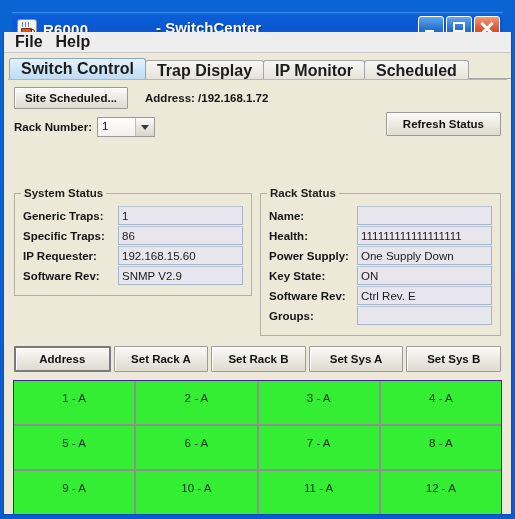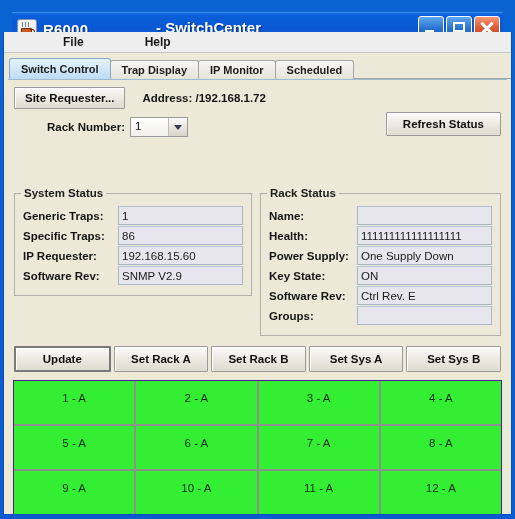--- a/index.html
+++ b/index.html
@@ -160,41 +160,40 @@
   .menubar {
     height: 21px;
     background: #eeeeee;
     border-bottom: 1px solid #c8c8c8;
     display: flex;
     align-items: center;
     padding-left: 7px;
     box-sizing: border-box;
   }
   .menu-item {
-    font-size: 12px;
+    font-size: 16px;
     font-weight: bold;
     color: #1a1a1a;
     padding: 2px 9px 2px 4px;
     cursor: default;
-    margin-left: 48px;
   }
 
   
   .tabstrip {
     position: relative;
     height: 22px;
     margin: 4px 0 0 5px;
     display: flex;
     align-items: flex-end;
   }
   .tab {
     height: 19px;
     line-height: 19px;
     padding: 0 11px;
-    font-size: 11px;
+    font-size: 16px;
     font-weight: bold;
     color: #1c1c1c;
     border: 1px solid #a6a6a6;
     border-bottom: none;
     border-radius: 3px 3px 0 0;
     background: linear-gradient(to bottom, #f6f6f3 0%, #e6e3da 100%);
     margin-right: -1px;
     cursor: default;
     position: relative;
     box-sizing: border-box;
@@ -255,21 +254,20 @@
     display: flex;
     align-items: center;
     padding: 8px 0 0 6px;
     position: relative;
   }
   .rack-label {
     font-size: 11.5px;
     font-weight: bold;
     color: #151515;
     margin-right: 5px;
-    margin-left: 33px;
   }
   .combo {
     display: flex;
     align-items: stretch;
     width: 58px;
     height: 20px;
     border: 1px solid #9a9a9a;
     background: #ffffff;
     box-sizing: border-box;
     cursor: default;
@@ -437,21 +435,21 @@
       <div class="tab active">Switch Control</div>
       <div class="tab">Trap Display</div>
       <div class="tab">IP Monitor</div>
       <div class="tab">Scheduled</div>
       <div class="tab-filler"></div>
     </div>
 
     <div class="tabpanel">
 
       <div class="row-settings">
-        <button class="btn">Site Requester...</button>
+        <button class="btn">Site Scheduled...</button>
         <div class="address">Address: /192.168.1.72</div>
       </div>
 
       <div class="row-rack">
         <div class="rack-label">Rack Number:</div>
         <div class="combo">
           <div class="val">1</div>
           <div class="arrowbox"></div>
         </div>
         <div class="refresh-wrap">
@@ -506,21 +504,21 @@
             <div class="fval">Ctrl Rev. E</div>
           </div>
           <div class="frow">
             <div class="flabel">Groups:</div>
             <div class="fval"></div>
           </div>
         </div>
       </div>
 
       <div class="actions">
-        <button class="btn default">Update</button>
+        <button class="btn default">Address</button>
         <button class="btn">Set Rack A</button>
         <button class="btn">Set Rack B</button>
         <button class="btn">Set Sys A</button>
         <button class="btn">Set Sys B</button>
       </div>
 
       <div class="grid-wrap">
         <div class="cell">1 - A</div>
         <div class="cell">2 - A</div>
         <div class="cell">3 - A</div>

